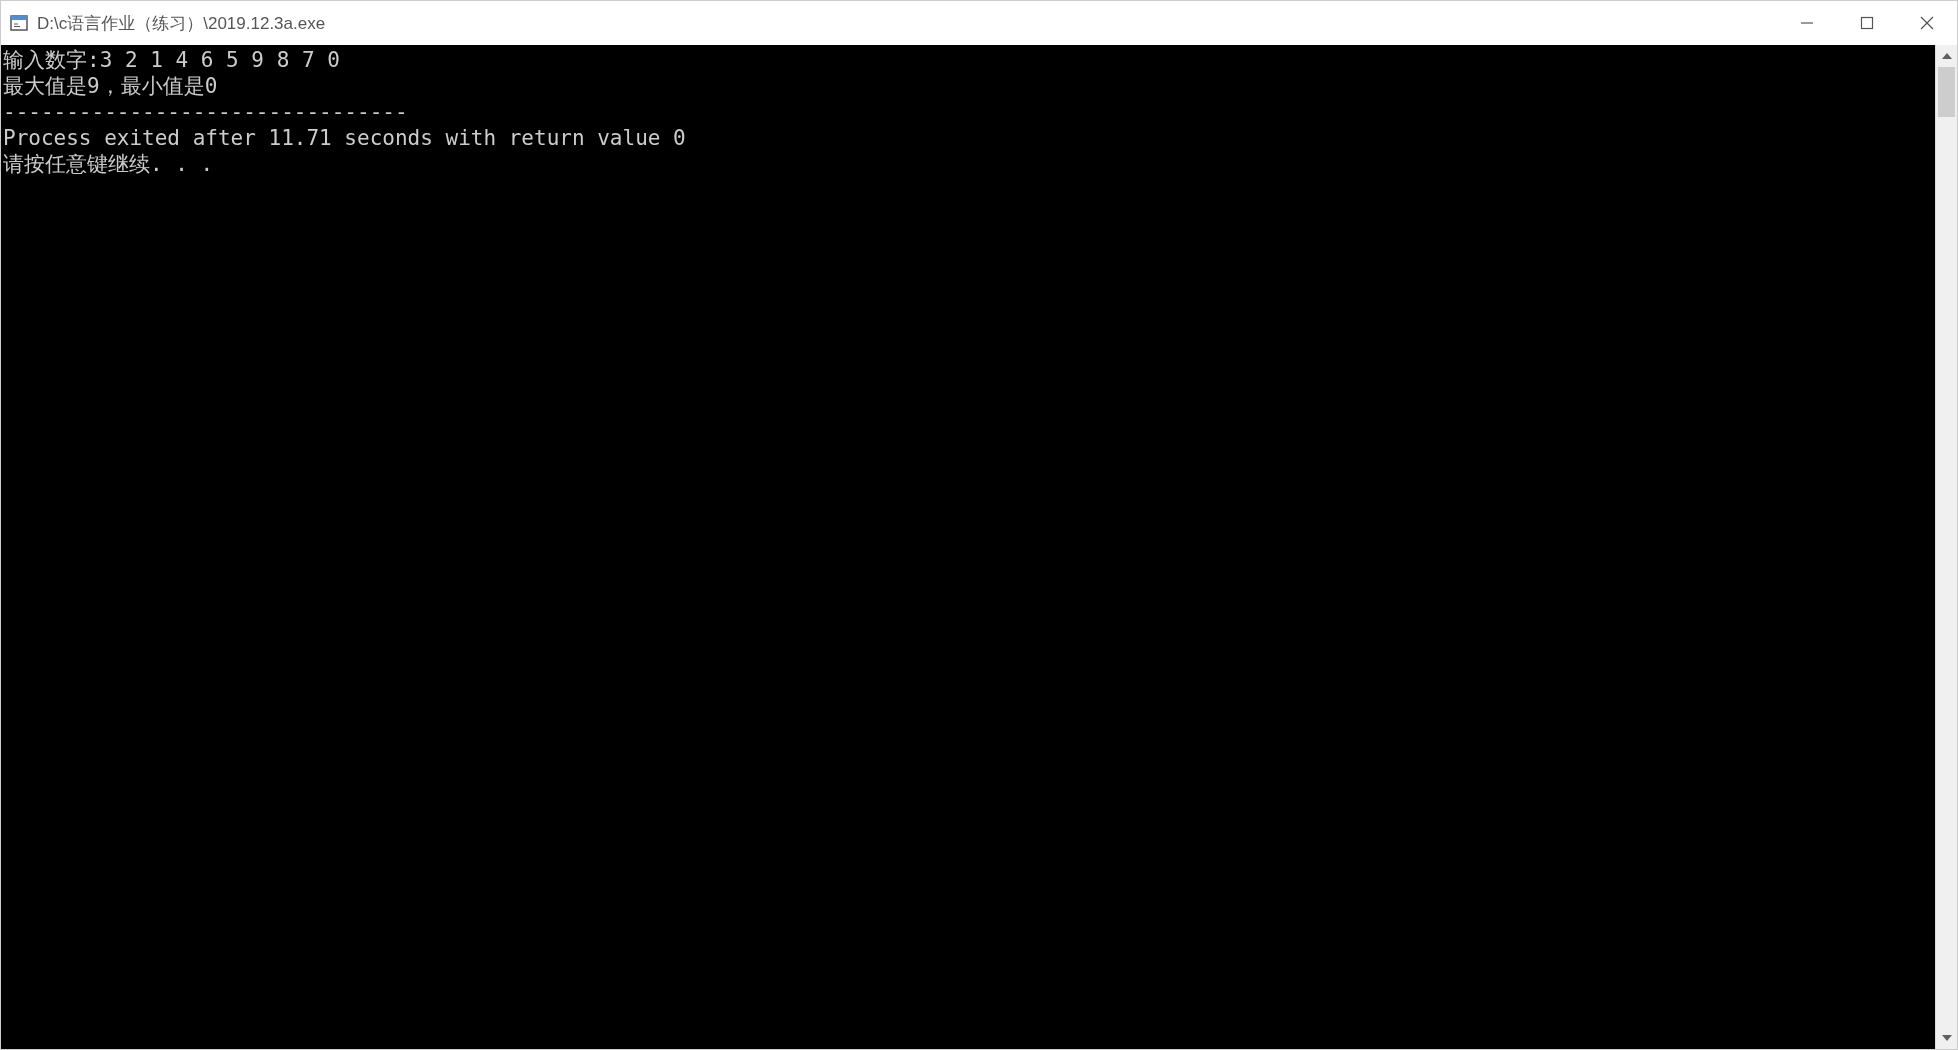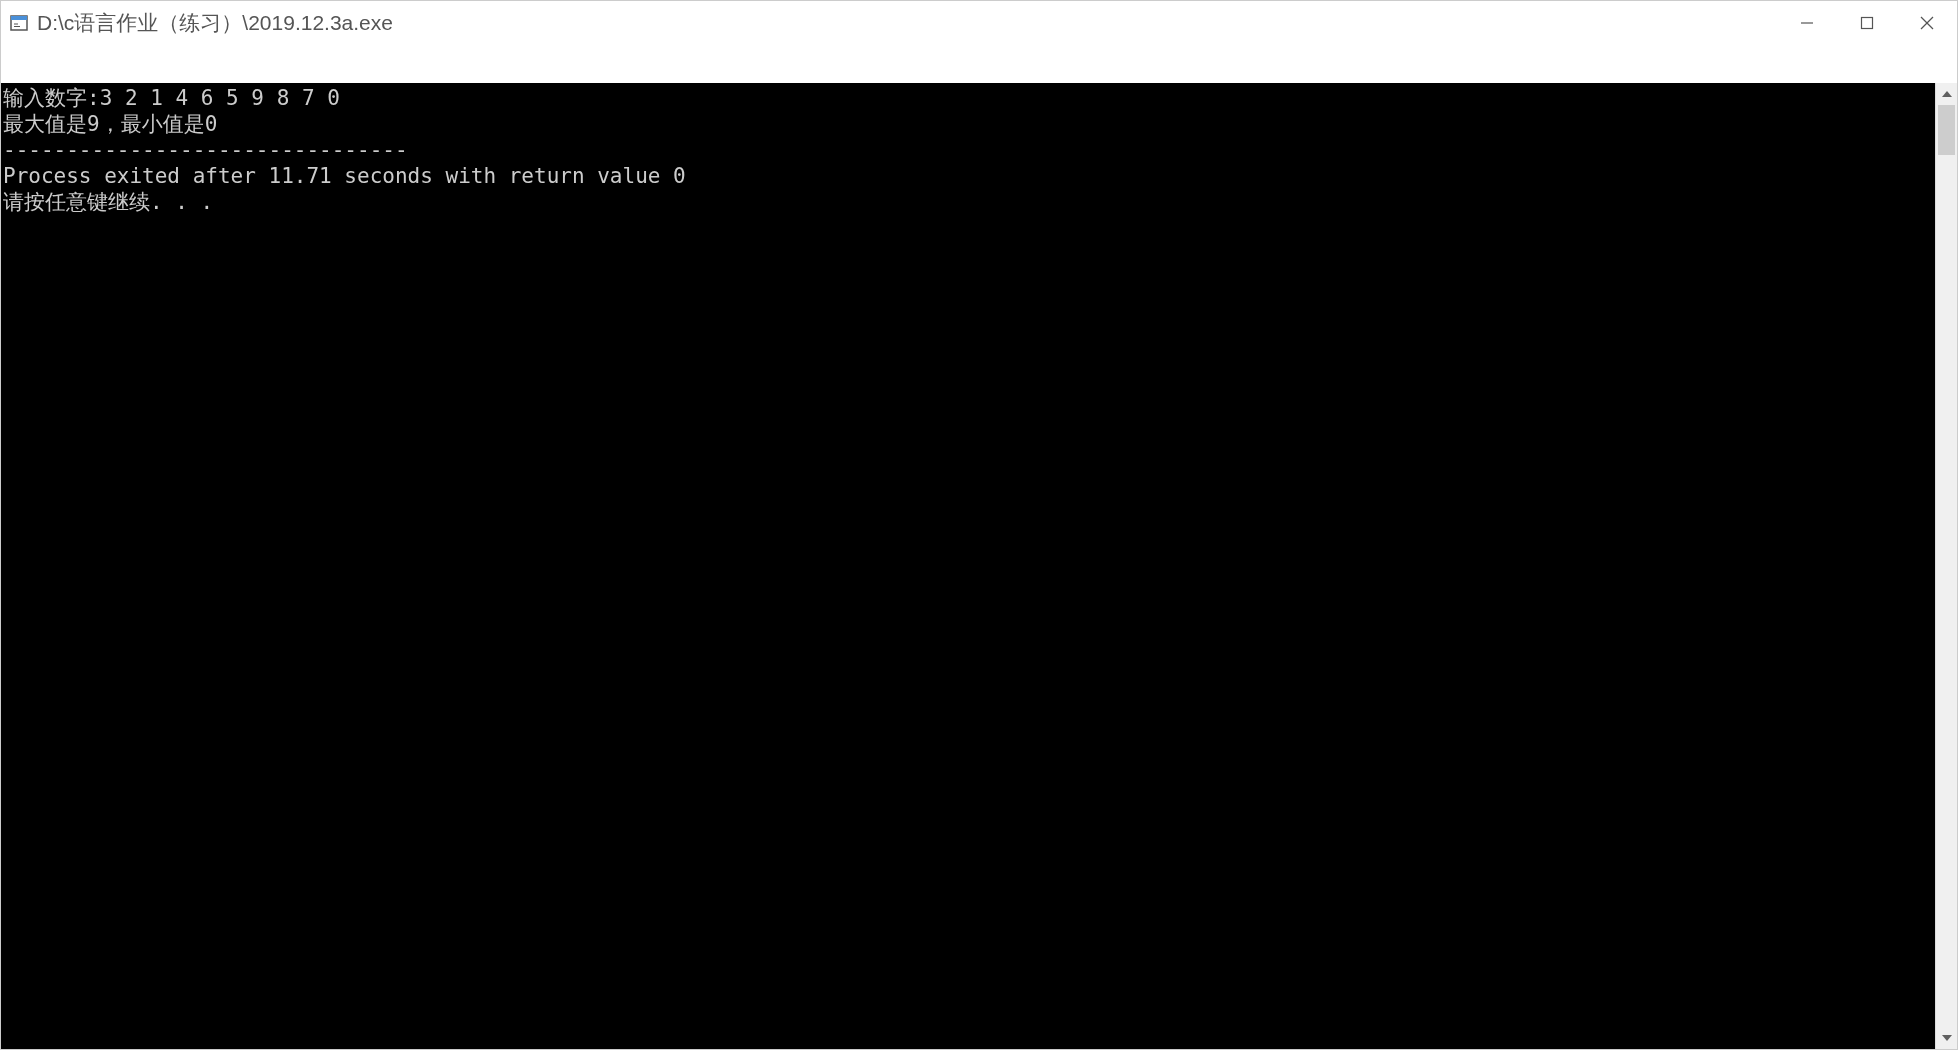--- a/index.html
+++ b/index.html
@@ -43,21 +43,21 @@
       justify-content: center;
     }
     
     .titlebar-icon svg {
       width: 20px;
       height: 20px;
     }
     
     .titlebar-text {
       color: #555555;
-      font-size: 21px;
+      font-size: 17px;
       flex: 1;
       white-space: nowrap;
       overflow: hidden;
     }
     
     .titlebar-controls {
       display: flex;
       height: 100%;
     }
     
@@ -73,21 +73,20 @@
     
     .titlebar-btn svg {
       width: 14px;
       height: 14px;
     }
     
     .content-wrapper {
       flex: 1;
       display: flex;
       overflow: hidden;
-      margin-top: 38px;
     }
     
     .console {
       flex: 1;
       background: #000000;
       color: #cccccc;
       font-family: "NSimSun", "SimSun", "Consolas", monospace;
       font-size: 21px;
       line-height: 26px;
       padding: 2px 0 0 2px;

